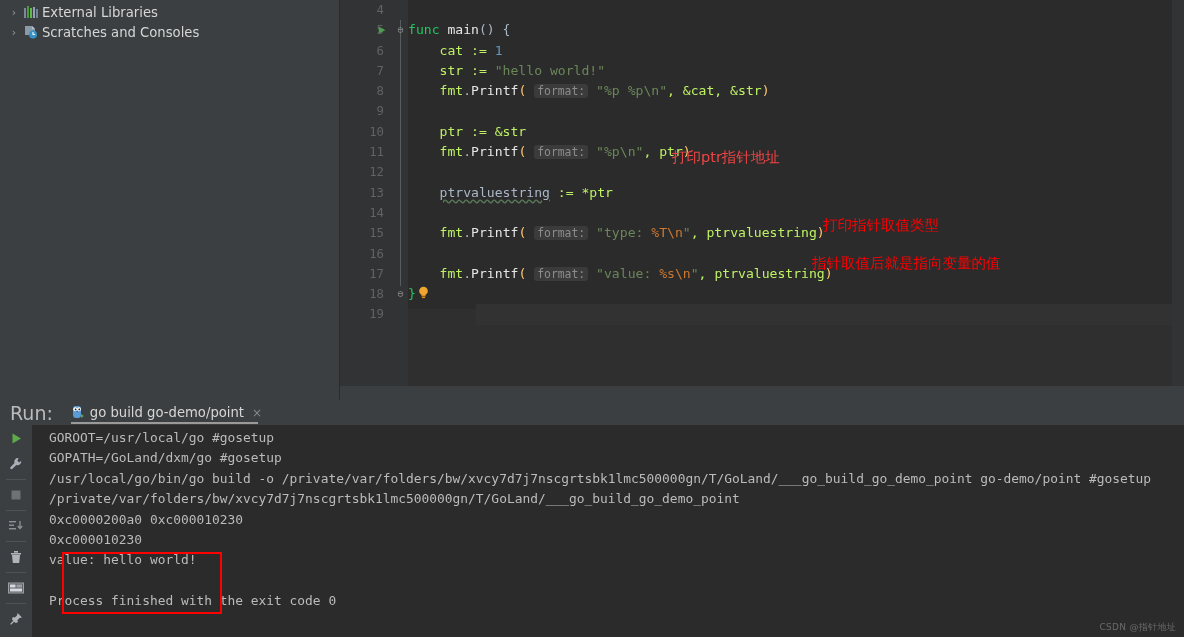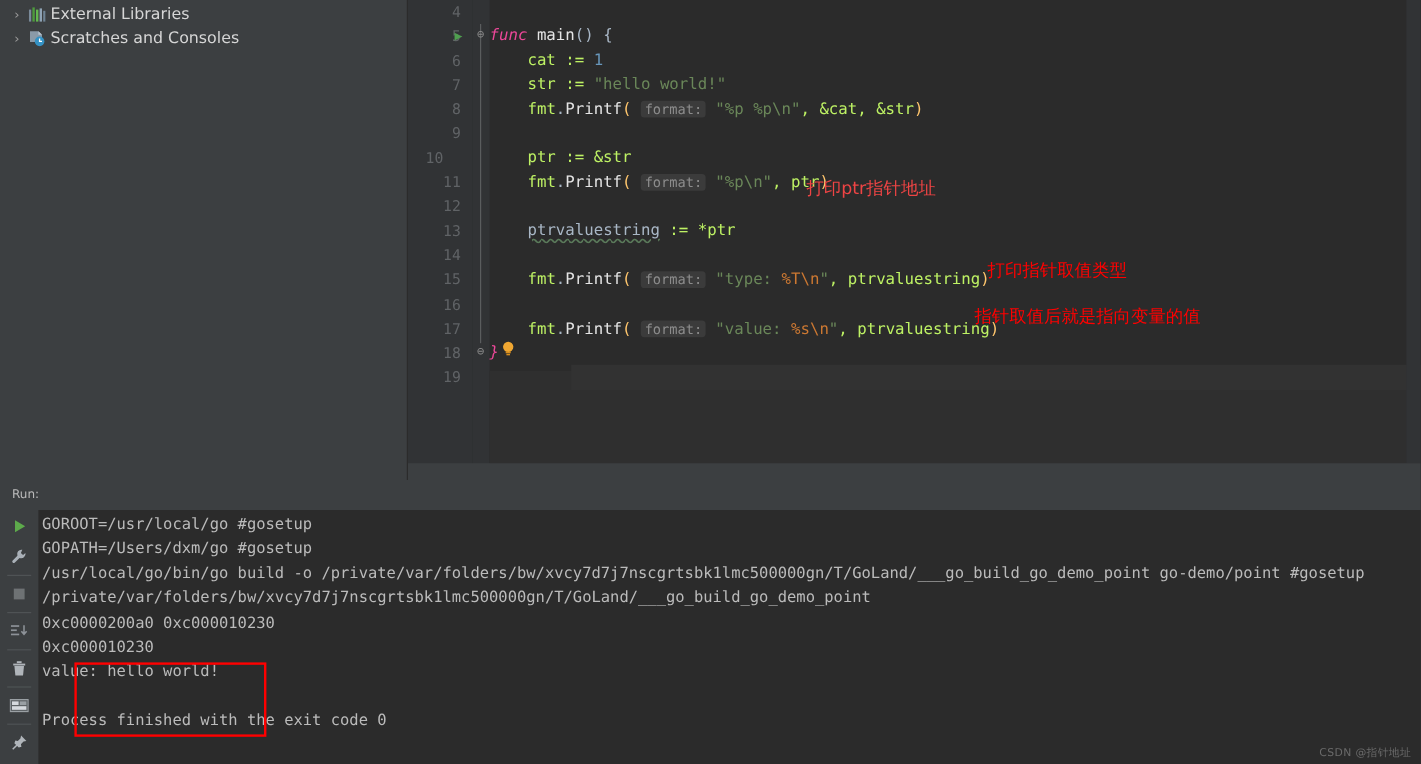--- a/index.html
+++ b/index.html
@@ -148,21 +148,21 @@
   }
   .scrollmap {
     position: absolute;
     right: 0; top: 0;
     width: 12px;
     height: 386px;
     background: #313335;
   }
 
   
-  .kw   { color: #ec4899; font-style: italic; }
+  .kw   { color: #22c55e; }
   .fn   { color: #e5e5e5; }
   .id   { color: #bef264; }
   .str  { color: #6a8759; }
   .num  { color: #6897bb; }
   .punc { color: #a9b7c6; }
   .esc  { color: #cc7832; }
   .paren{ color: #ffc66d; }
   .hintlabel {
     color: #8c8c8c;
     background: #3b3b3b;
@@ -214,21 +214,21 @@
   .run-tabbar {
     position: absolute;
     left: 0; top: 0;
     width: 1184px;
     height: 25px;
     display: flex;
     align-items: center;
   }
   .run-label {
     color: #bbbbbb;
-    font-size: 10px;
+    font-size: 19px;
     margin-left: 10px;
     margin-right: 18px;
   }
   .run-tab {
     display: flex;
     align-items: center;
     height: 25px;
     position: relative;
     padding-right: 4px;
   }
@@ -285,21 +285,21 @@
     overflow: hidden;
     padding-top: 3px;
   }
   .cline {
     height: 20.4px;
     line-height: 20.4px;
     color: #bbbbbb;
     font-family: "DejaVu Sans Mono", "Liberation Mono", monospace;
     font-size: 12.9px;
     white-space: pre;
-    padding-left: 3px;
+    padding-left: 17px;
   }
   .redbox {
     position: absolute;
     left: 30px;
     top: 127px;
     width: 160px;
     height: 62px;
     border: 2px solid #ff0000;
     box-sizing: border-box;
     pointer-events: none;
@@ -354,21 +354,21 @@
       <div class="fold-line"></div>
     </div>
     <div class="editor-bottom-pad"></div>
     <div class="code-area" id="code-area">
         <div class="row"><span class="ln" style="left: -68px;">4</span></div>
         <div class="row"><span class="ln" style="left: -68px;">5</span><span class="run-marker" style="left: -33px;">▶</span><span class="fold-marker" style="left: -13px;">⊖</span><span class="kw">func </span><span class="fn">main</span><span class="punc">() {</span></div>
         <div class="row"><span class="ln" style="left: -68px;">6</span><span class="id">    cat := </span><span class="num">1</span></div>
         <div class="row"><span class="ln" style="left: -68px;">7</span><span class="id">    str := </span><span class="str">"hello world!"</span></div>
         <div class="row"><span class="ln" style="left: -68px;">8</span><span class="id">    </span><span class="id">fmt</span><span class="punc">.</span><span class="fn">Printf</span><span class="paren">(</span><span> </span><span class="hintlabel">format:</span><span> </span><span class="str">"%p %p\n"</span><span class="id">, &amp;cat, &amp;str</span><span class="paren">)</span></div>
         <div class="row"><span class="ln" style="left: -68px;">9</span></div>
-        <div class="row"><span class="ln" style="left: -68px; text-align: center;">10</span><span class="id">    ptr := &amp;str</span></div>
+        <div class="row"><span class="ln" style="left: -68px;">10</span><span class="id">    ptr := &amp;str</span></div>
         <div class="row"><span class="ln" style="left: -68px;">11</span><span class="id">    </span><span class="id">fmt</span><span class="punc">.</span><span class="fn">Printf</span><span class="paren">(</span><span> </span><span class="hintlabel">format:</span><span> </span><span class="str">"%p\n"</span><span class="id">, ptr</span><span class="paren">)</span></div>
         <div class="row"><span class="ln" style="left: -68px;">12</span></div>
         <div class="row"><span class="ln" style="left: -68px;">13</span><span class="id">    </span><span class="squiggle">ptrvaluestring</span><span class="id"> := *ptr</span></div>
         <div class="row"><span class="ln" style="left: -68px;">14</span></div>
         <div class="row"><span class="ln" style="left: -68px;">15</span><span class="id">    </span><span class="id">fmt</span><span class="punc">.</span><span class="fn">Printf</span><span class="paren">(</span><span> </span><span class="hintlabel">format:</span><span> </span><span class="str">"type: </span><span class="esc">%T\n</span><span class="str">"</span><span class="id">, ptrvaluestring</span><span class="paren">)</span></div>
         <div class="row"><span class="ln" style="left: -68px;">16</span></div>
         <div class="row"><span class="ln" style="left: -68px;">17</span><span class="id">    </span><span class="id">fmt</span><span class="punc">.</span><span class="fn">Printf</span><span class="paren">(</span><span> </span><span class="hintlabel">format:</span><span> </span><span class="str">"value: </span><span class="esc">%s\n</span><span class="str">"</span><span class="id">, ptrvaluestring</span><span class="paren">)</span></div>
         <div class="row"><span class="ln" style="left: -68px;">18</span><span class="fold-marker" style="left: -13px;">⊖</span><span class="kw">}</span><span class="bulb"><svg width="11" height="13" viewBox="0 0 11 13">
               <circle cx="5.5" cy="5" r="4.3" fill="#f0a732"></circle>
               <rect x="3.4" y="9" width="4.2" height="1.4" fill="#d98f1c"></rect>
@@ -383,20 +383,36 @@
       </div>
     <div class="scrollmap"></div>
     <div class="editor-footer-strip"></div>
   </div>
 </div>
 
 <div class="run-panel">
 
   <div class="run-tabbar">
     <span class="run-label">Run:</span>
+    <div class="run-tab">
+      <span class="gopher">
+        <svg width="14" height="15" viewBox="0 0 14 15">
+          <rect x="2" y="1" width="8" height="12" rx="3" fill="#5b9bd5"></rect>
+          <circle cx="4.3" cy="4.2" r="2" fill="#ffffff"></circle>
+          <circle cx="8.0" cy="4.2" r="2" fill="#ffffff"></circle>
+          <circle cx="4.6" cy="4.4" r="0.9" fill="#1c1c1c"></circle>
+          <circle cx="8.3" cy="4.4" r="0.9" fill="#1c1c1c"></circle>
+          <rect x="5.4" y="5.8" width="1.6" height="1.2" rx="0.6" fill="#3b6f9e"></rect>
+          <path d="M10 9 l3 2 l-3 2 z" fill="#59a84b"></path>
+        </svg>
+      </span>
+      <span class="run-tab-label">go build go-demo/point</span>
+      <span class="run-tab-close">×</span>
+      <span class="run-tab-underline"></span>
+    </div>
   </div>
 
   <div class="run-toolbar">
     <div class="tb-btn">
       <svg width="13" height="13" viewBox="0 0 13 13">
         <path d="M2.5 1.5 L11 6.5 L2.5 11.5 Z" fill="#5daa4b"></path>
       </svg>
     </div>
     <div class="tb-btn">
       <svg width="14" height="14" viewBox="0 0 14 14">
@@ -440,21 +456,21 @@
       <svg width="14" height="14" viewBox="0 0 14 14">
         <path d="M8.6 1 L13 5.4 L10.6 6 L8.4 8.2 L8.9 10.2 L6.6 11 L3 7.4 L3.8 5.1 L5.8 5.6 L8 3.4 Z" fill="#b0b5ba"></path>
         <path d="M5.2 8.8 L1.6 12.4" stroke="#b0b5ba" stroke-width="1.3"></path>
       </svg>
     </div>
   </div>
 
   <div class="console">
     <div id="console-lines">
         <div class="cline">GOROOT=/usr/local/go #gosetup</div>
-        <div class="cline">GOPATH=/Users/dxm/go #gosetup</div>
+        <div class="cline">GOPATH=/GoLand/dxm/go #gosetup</div>
         <div class="cline">/usr/local/go/bin/go build -o /private/var/folders/bw/xvcy7d7j7nscgrtsbk1lmc500000gn/T/GoLand/___go_build_go_demo_point go-demo/point #gosetup</div>
         <div class="cline">/private/var/folders/bw/xvcy7d7j7nscgrtsbk1lmc500000gn/T/GoLand/___go_build_go_demo_point</div>
         <div class="cline">0xc0000200a0 0xc000010230</div>
         <div class="cline">0xc000010230</div>
         <div class="cline">value: hello world!</div>
         <div class="cline">&nbsp;</div>
         <div class="cline">Process finished with the exit code 0</div>
       </div>
     <div class="redbox"></div>
     <div class="watermark">CSDN @指针地址</div>

